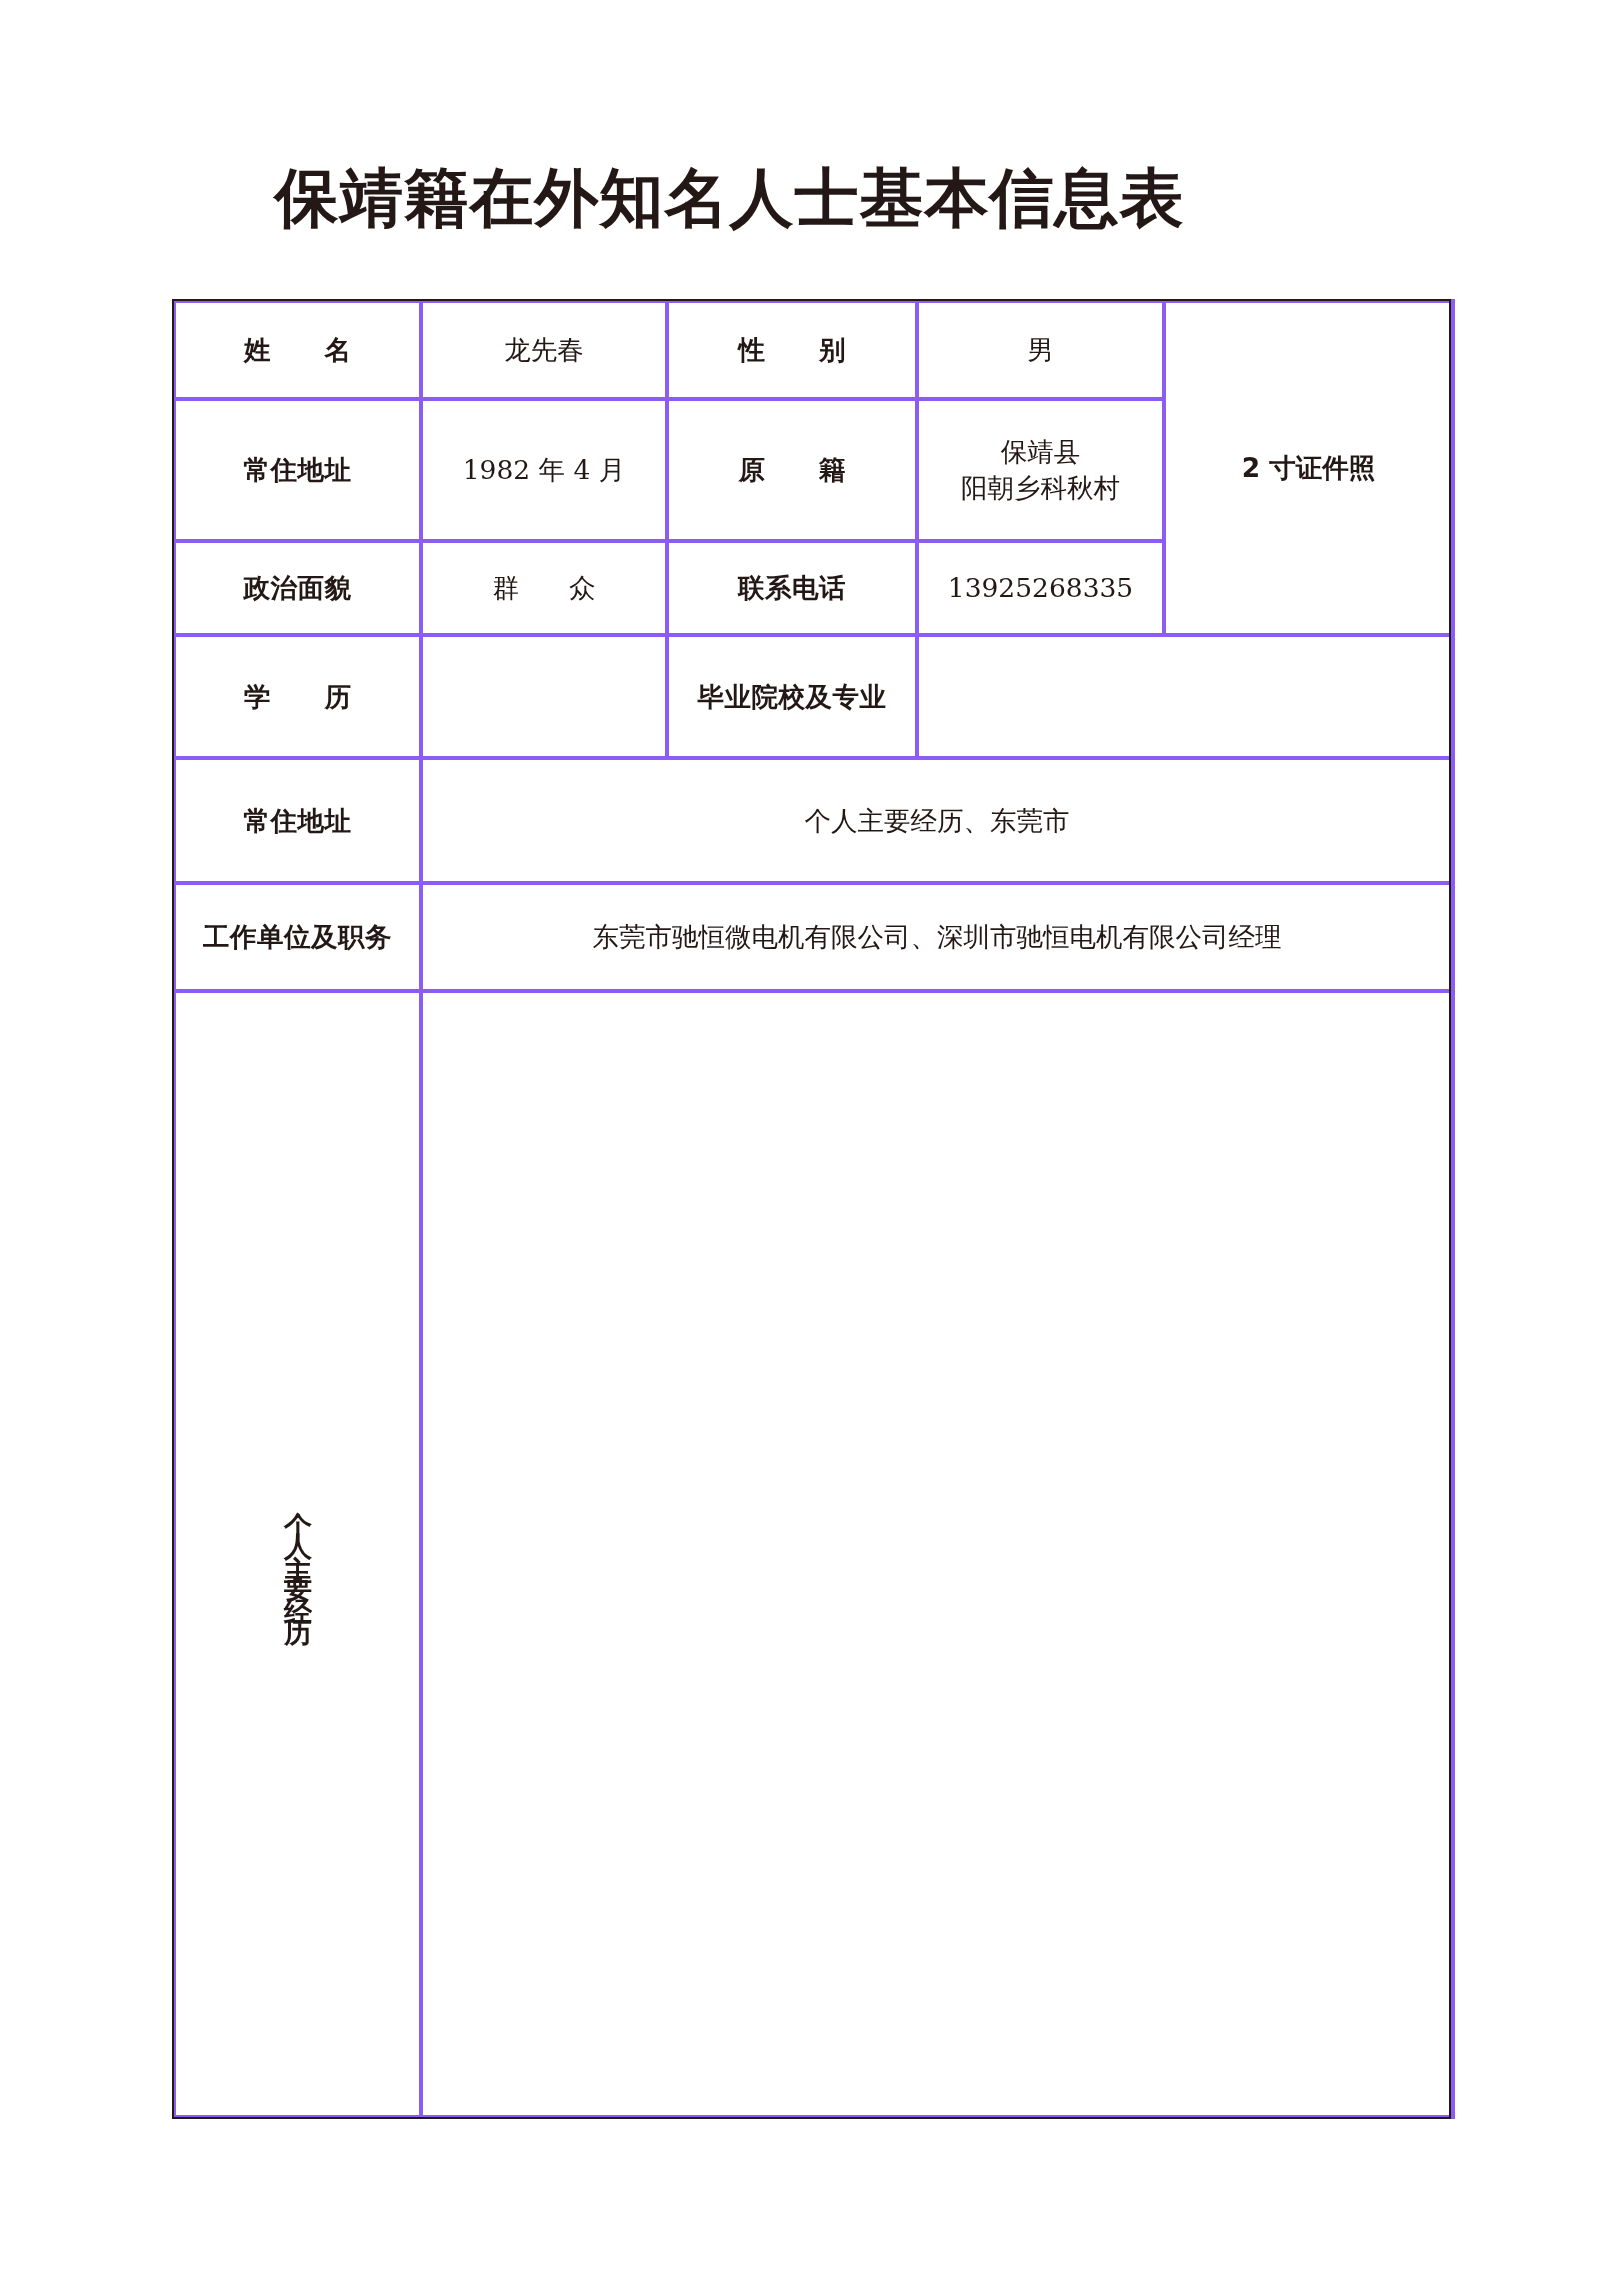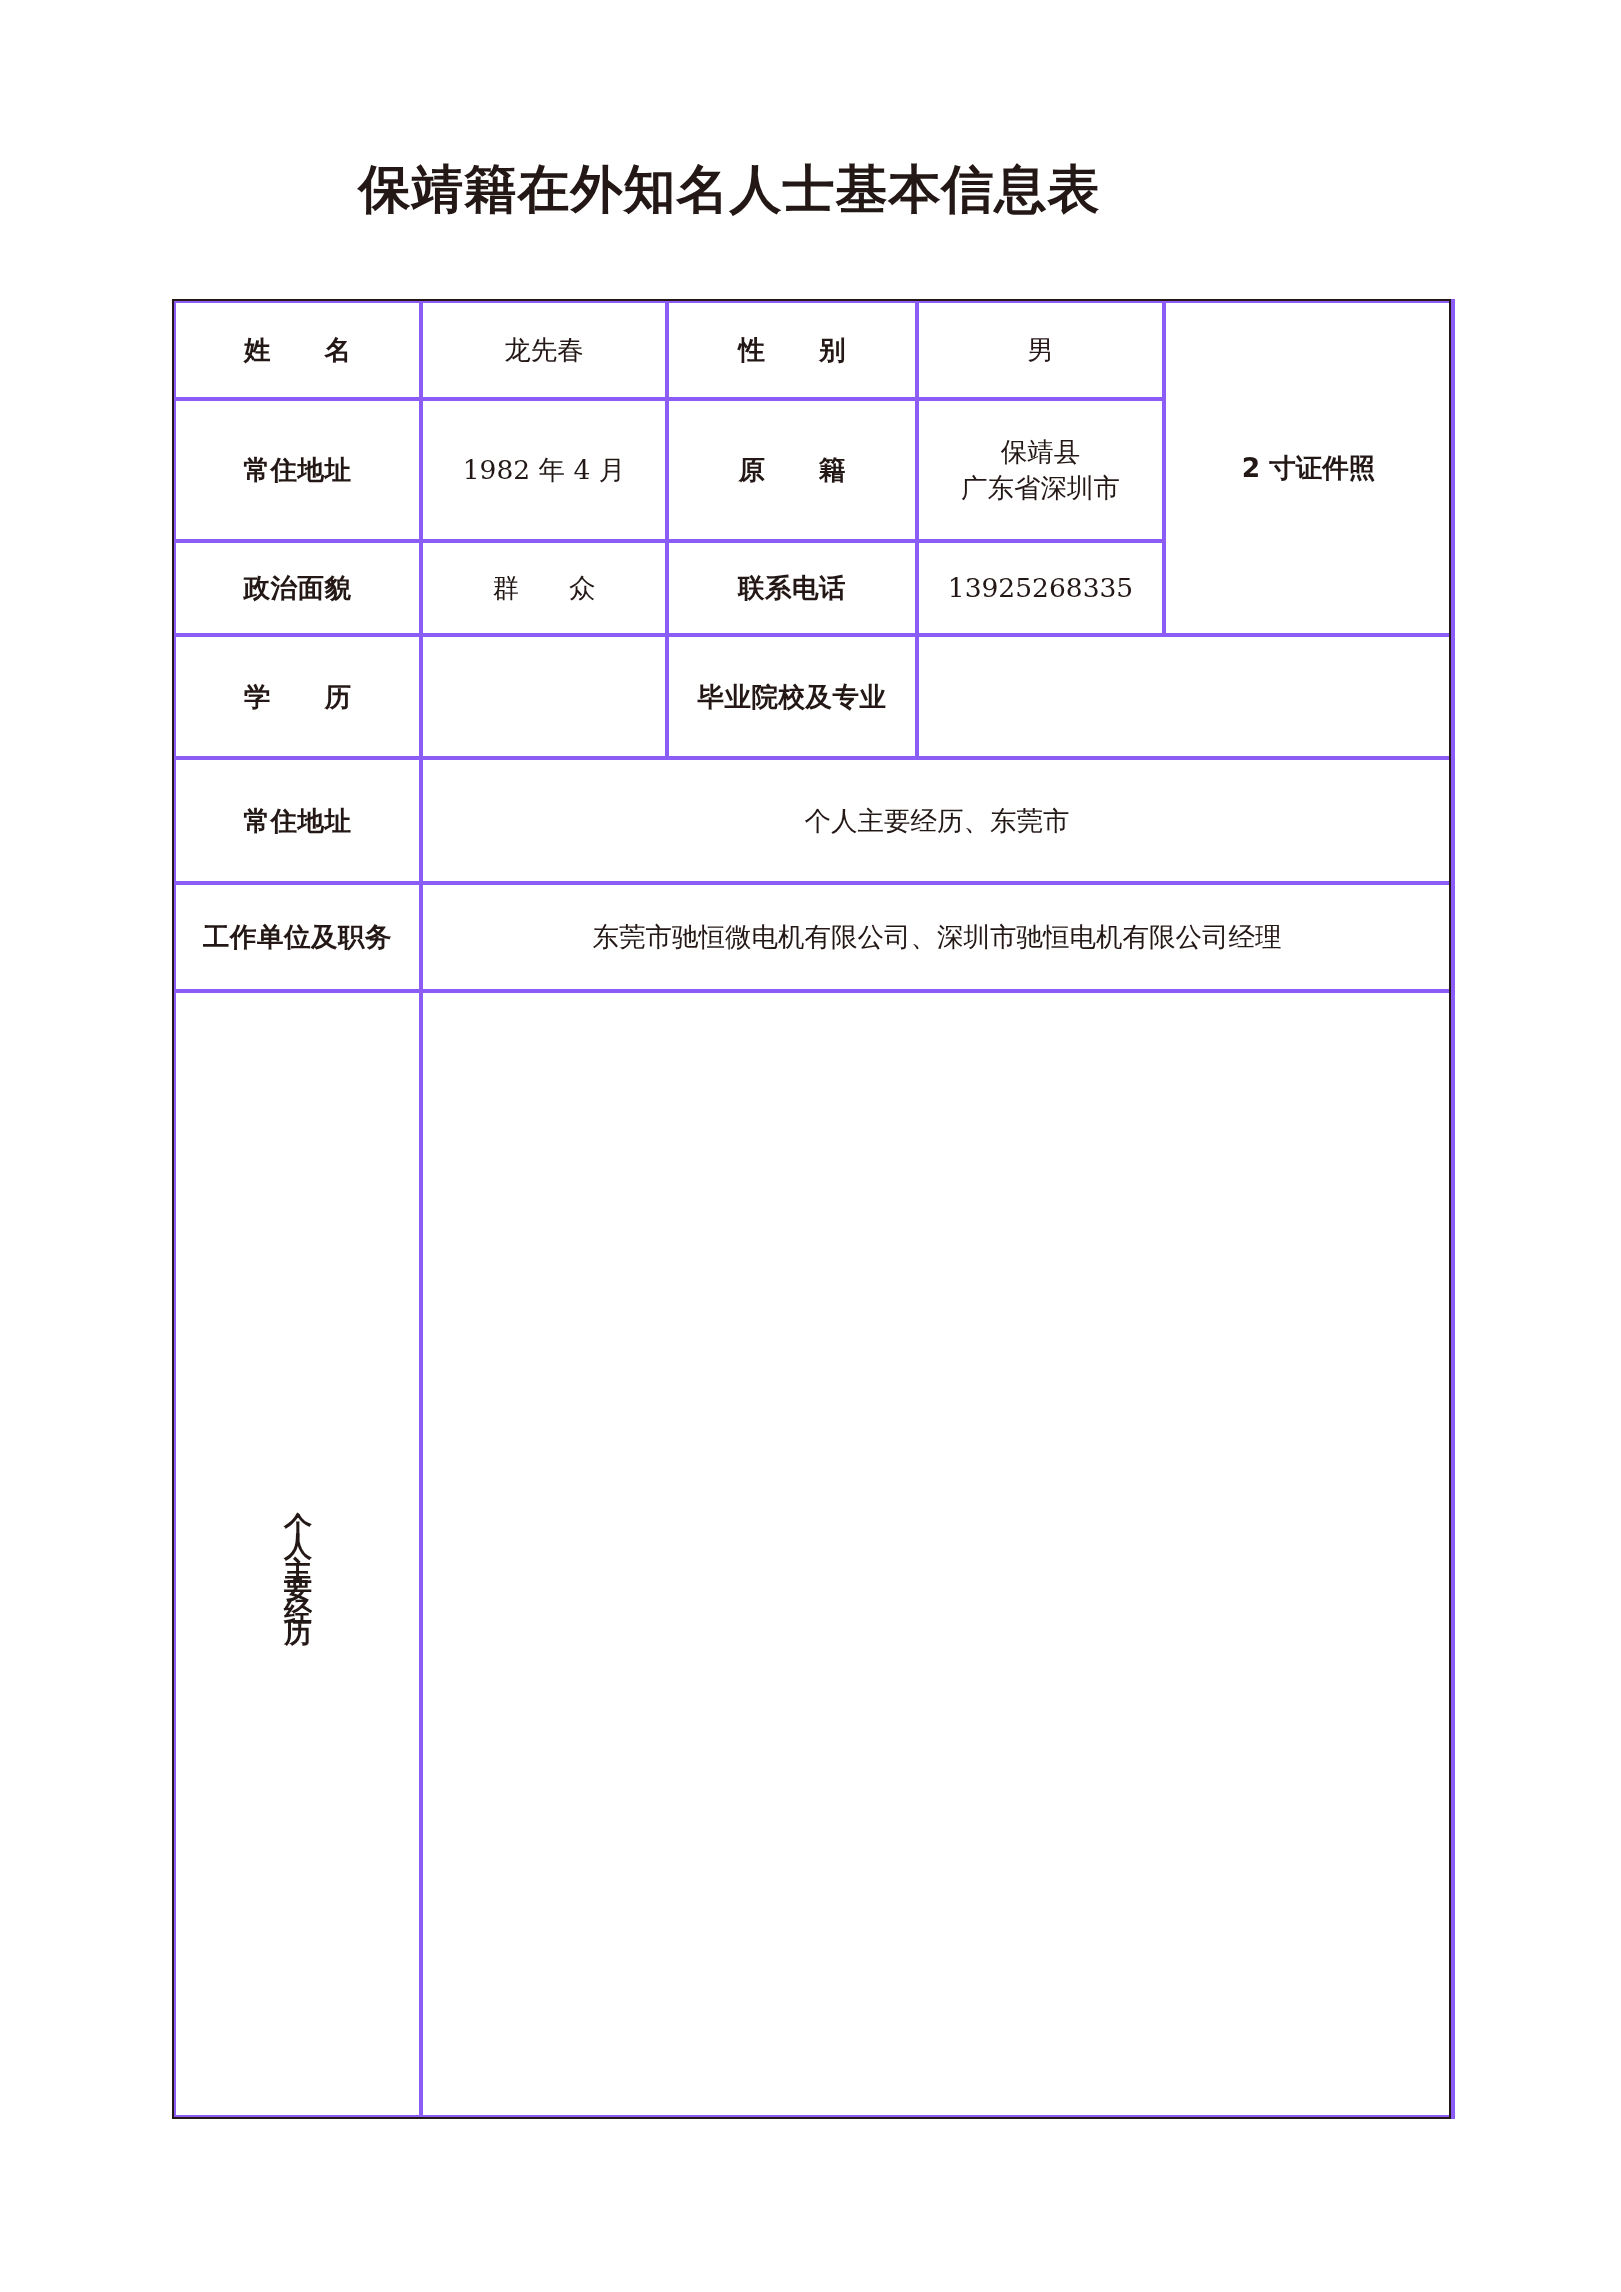--- a/index.html
+++ b/index.html
@@ -26,21 +26,21 @@
   }
 
   .doc-title {
     position: absolute;
     left: 0;
     top: 155px;
     width: 1459px;
     text-align: center;
     font-family: "DejaVu Serif", "Liberation Serif", serif;
     font-weight: bold;
-    font-size: 52px;
+    font-size: 64px;
     letter-spacing: 1px;
     color: #231815;
     white-space: nowrap;
   }
 
   table.info-table {
     position: absolute;
     left: 172px;
     top: 299px;
     width: 1279px;
@@ -156,21 +156,21 @@
         <td class="val">男</td>
         <td rowspan="3" class="photo-cell">2 寸证件照</td>
       </tr>
 
       <tr class="r2">
         <td class="lbl">常住地址</td>
         <td class="val-num">1982 年 4 月</td>
         <td class="lbl lbl-wide">原　籍</td>
         <td class="val two-line">
           <div>保靖县</div>
-          <div>广东省深圳市</div>
+          <div>阳朝乡科秋村</div>
         </td>
       </tr>
 
       <tr class="r3">
         <td class="lbl">政治面貌</td>
         <td class="val val-wide">群　众</td>
         <td class="lbl">联系电话</td>
         <td class="val-num">13925268335</td>
       </tr>
 

